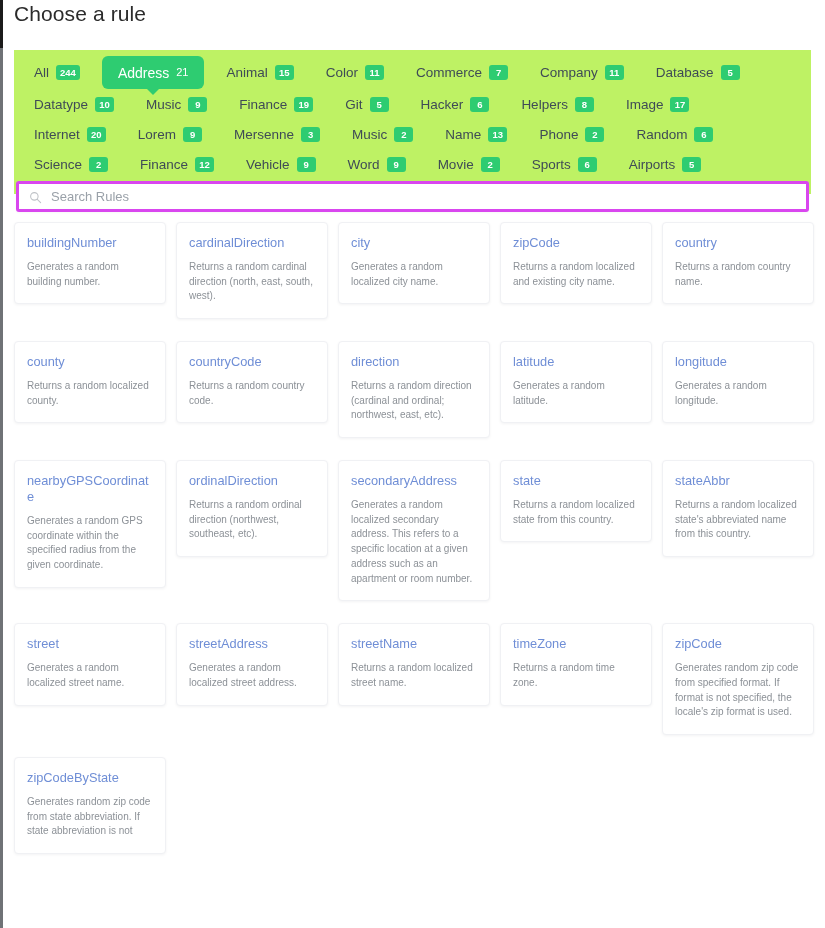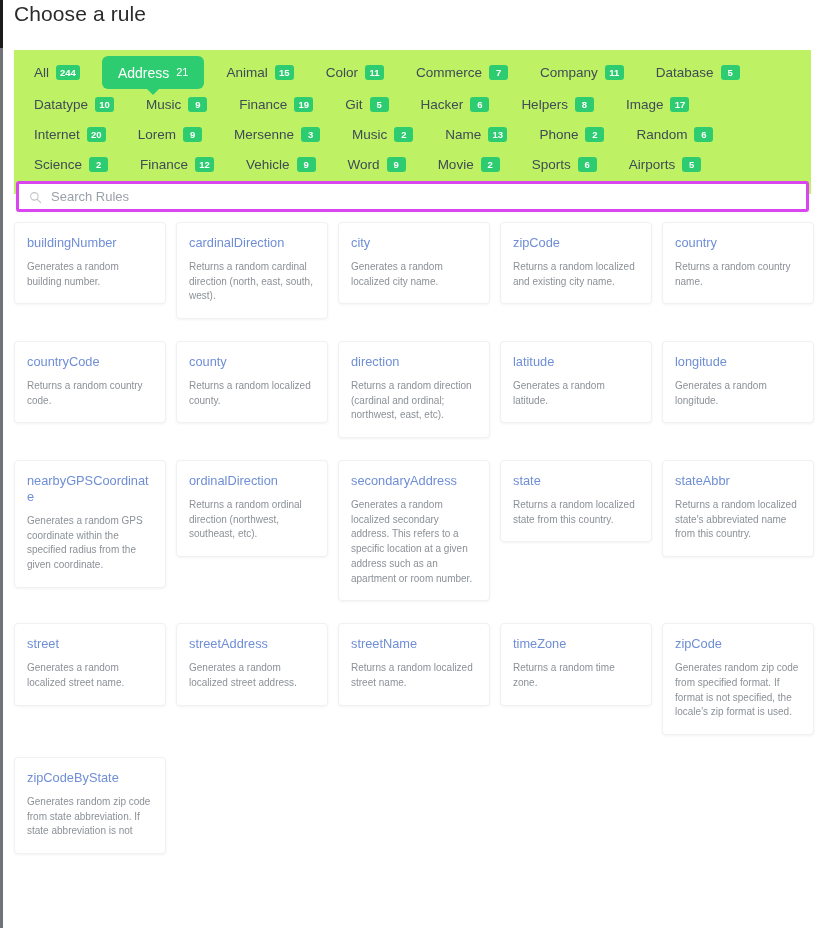--- a/index.html
+++ b/index.html
@@ -329,28 +329,28 @@
       </div>
       <div class="card">
         <div class="card-title">zipCode</div>
         <div class="card-desc">Returns a random localized and existing city name.</div>
       </div>
       <div class="card">
         <div class="card-title">country</div>
         <div class="card-desc">Returns a random country name.</div>
       </div>
       <div class="card">
+        <div class="card-title">county</div>
+        <div class="card-desc">Returns a random localized county.</div>
+      </div>
+      <div class="card">
         <div class="card-title">countryCode</div>
         <div class="card-desc">Returns a random country code.</div>
       </div>
       <div class="card">
-        <div class="card-title">county</div>
-        <div class="card-desc">Returns a random localized county.</div>
-      </div>
-      <div class="card">
         <div class="card-title">direction</div>
         <div class="card-desc">Returns a random direction (cardinal and ordinal; northwest, east, etc).</div>
       </div>
       <div class="card">
         <div class="card-title">latitude</div>
         <div class="card-desc">Generates a random latitude.</div>
       </div>
       <div class="card">
         <div class="card-title">longitude</div>
         <div class="card-desc">Generates a random longitude.</div>

